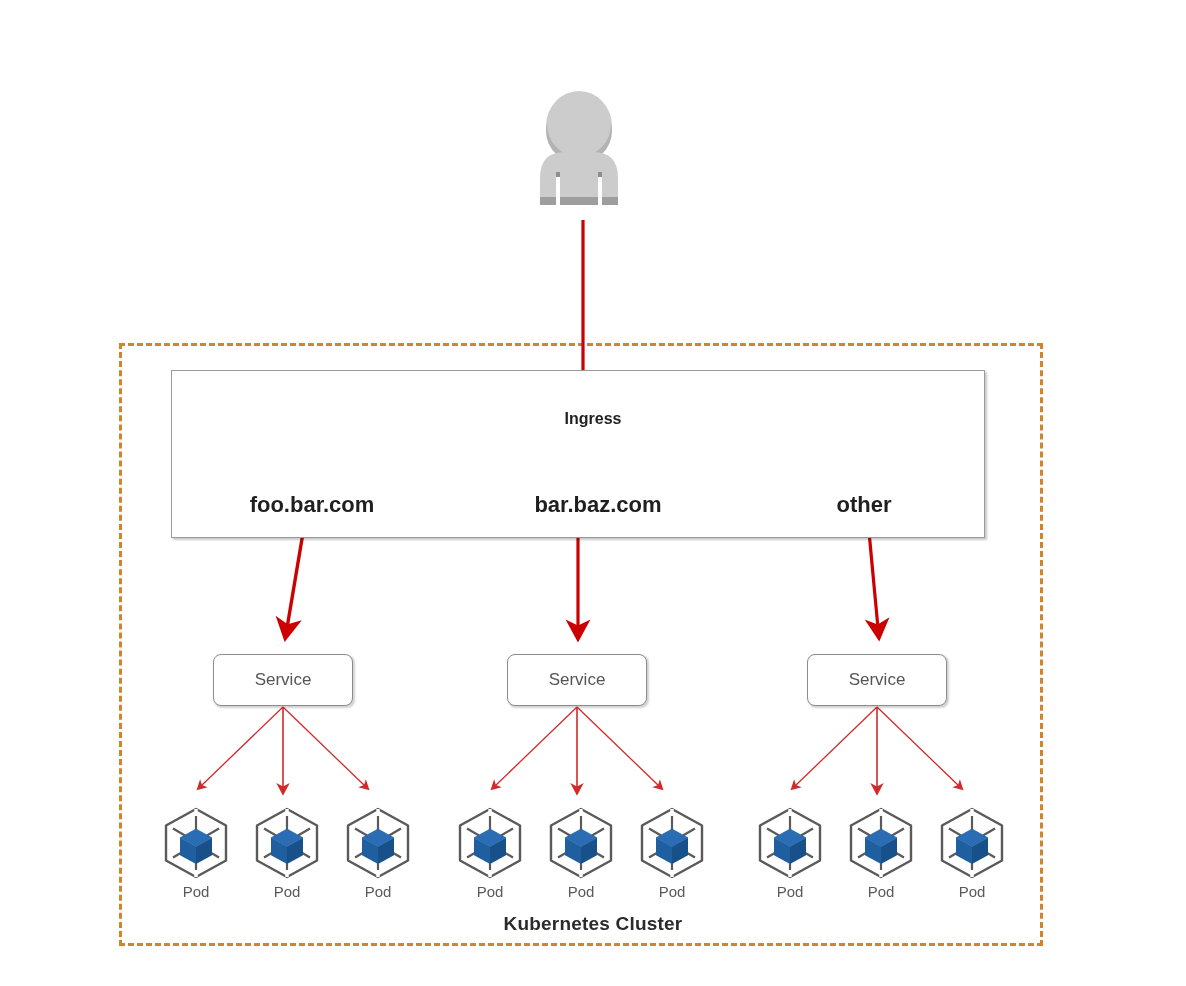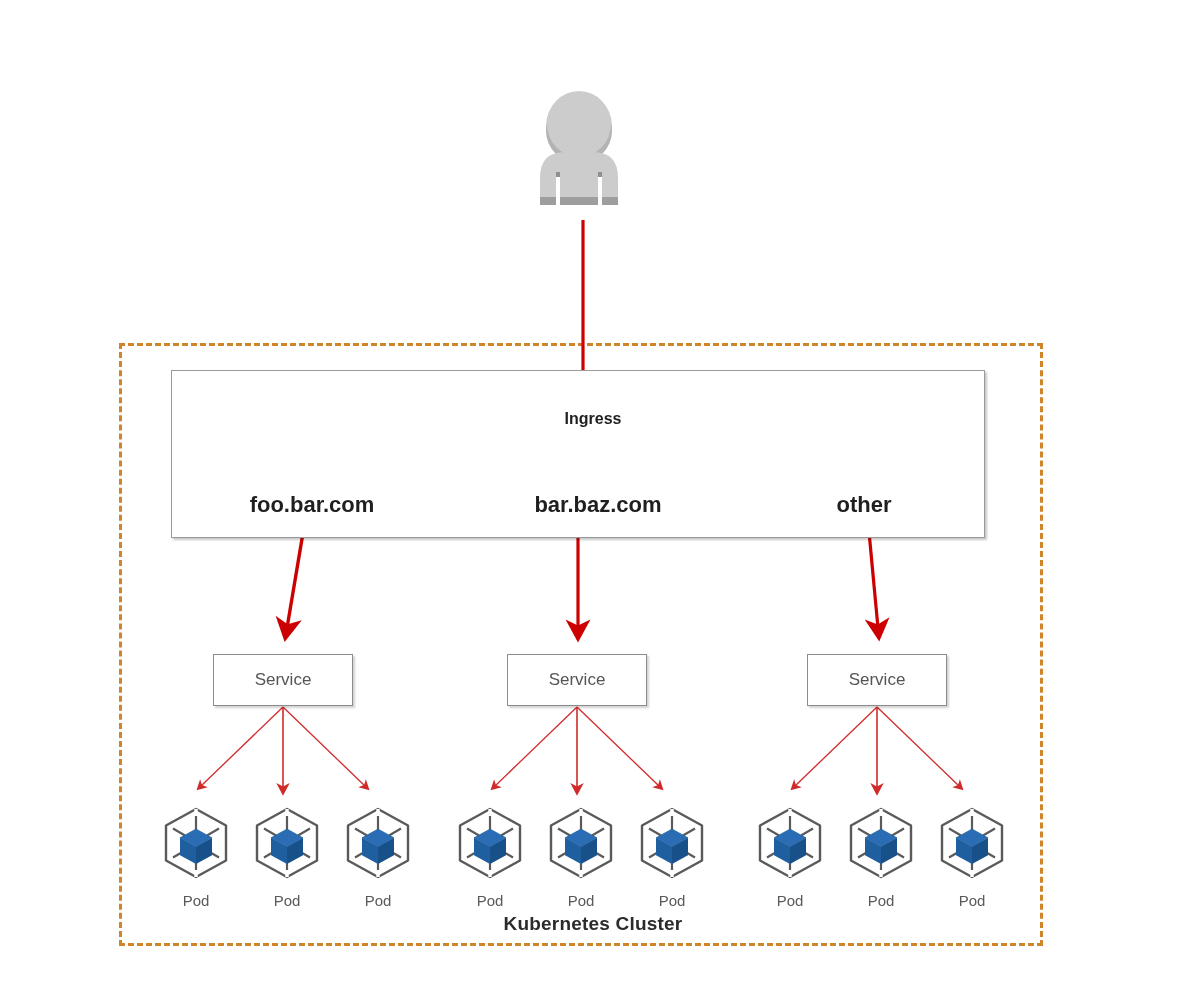--- a/index.html
+++ b/index.html
@@ -87,21 +87,21 @@
   .host-2 { left: 744px; }
 
   
   .service-box {
     position: absolute;
     top: 654px;
     width: 140px;
     height: 52px;
     box-sizing: border-box;
     border: 1.5px solid #8c8c8c;
-    border-radius: 0;
+    border-radius: 8px;
     background: #ffffff;
     box-shadow: 1.5px 1.5px 2px rgba(0,0,0,0.18);
     display: flex;
     align-items: center;
     justify-content: center;
     font-size: 17px;
     color: #555555;
   }
   .svc-0 { left: 213px; }
   .svc-1 { left: 507px; }
@@ -116,21 +116,21 @@
   .pod-icon {
     position: absolute;
     left: 0;
     top: 0;
     width: 72px;
     height: 76px;
   }
   .pod-label {
     position: absolute;
     left: -14px;
-    top: 87px;
+    top: 78px;
     width: 100px;
     text-align: center;
     font-size: 15px;
     color: #5a5a5a;
   }
 </style>
 </head>
 <body>
 
 <div id="canvas">

